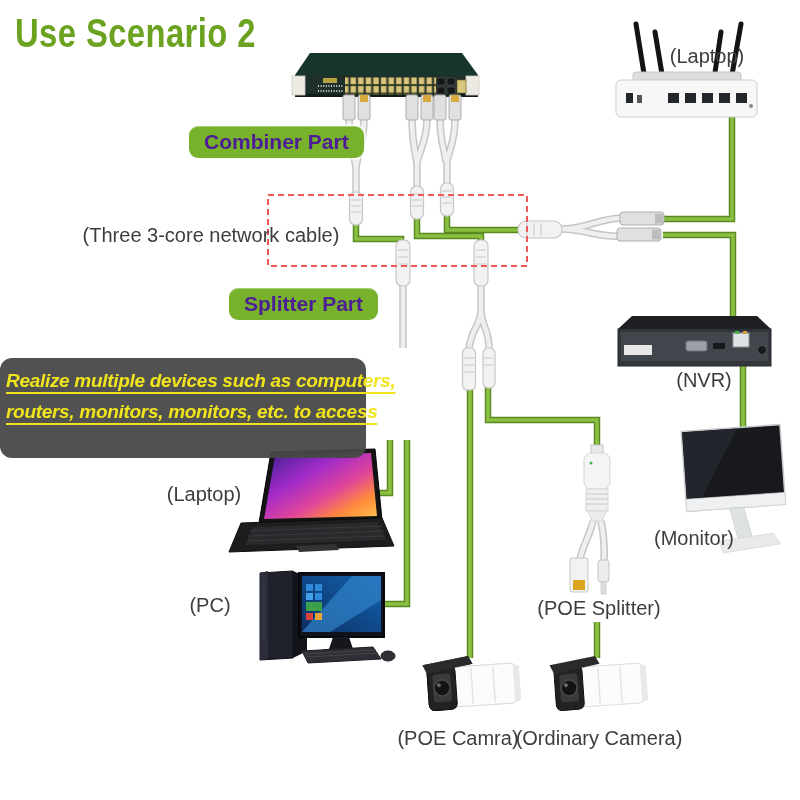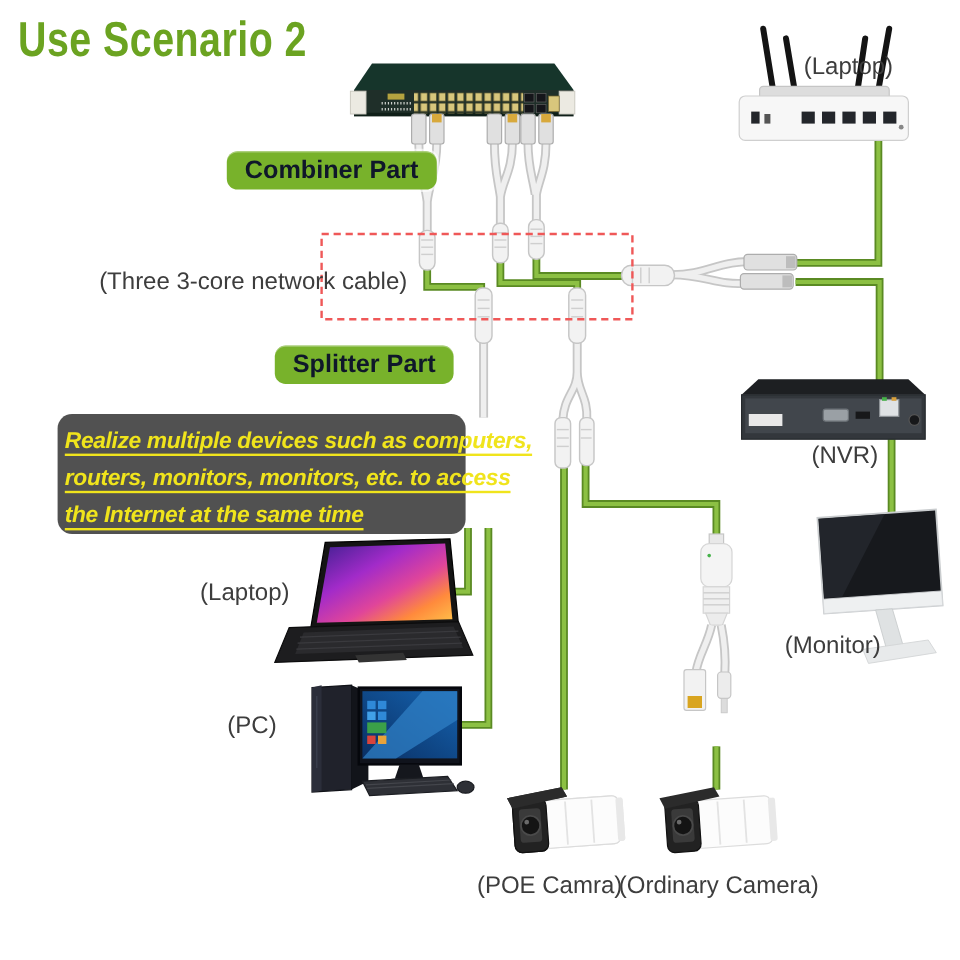--- a/index.html
+++ b/index.html
@@ -4,28 +4,28 @@
 <style>
   html,body{margin:0;padding:0;background:#fff;}
   #stage{position:relative;width:800px;height:800px;background:#ffffff;overflow:hidden;
          font-family:"Liberation Sans",sans-serif;}
   #art{position:absolute;left:0;top:0;z-index:1;}
   .lbl{position:absolute;z-index:3;font-size:20px;color:#3d3d3d;white-space:nowrap;
        transform:translateX(-50%);}
   .title{position:absolute;left:15px;top:10px;z-index:3;font-size:41px;font-weight:700;
          color:#6ba321;letter-spacing:.5px;transform:scaleX(.8);transform-origin:left top;
          white-space:nowrap;}
-  .pill{position:absolute;z-index:3;background:#78b22b;color:#0f172a;border-radius:9px;
+  .pill{position:absolute;z-index:3;background:#78b22b;color:#4c1d95;border-radius:9px;
         padding:4px 15px;font-size:21px;font-weight:700;white-space:nowrap;
         box-shadow:0 0 0 2px rgba(255,255,255,.6), inset 0 1px 0 rgba(255,255,255,.35);}
   .pill-combiner{left:189px;top:126px;}
   .pill-splitter{left:229px;top:288px;}
-  .note{position:absolute;left:0;top:345px;width:340px;height:100px;z-index:2;
+  .note{position:absolute;left:0;top:358px;width:366px;height:100px;z-index:2;
         background:rgba(72,72,72,.95);border-radius:12px;box-sizing:border-box;
-        padding:7px 0 0 6px;margin-left:48px;}
+        padding:7px 0 0 6px;}
   .note div{font-style:italic;font-weight:700;font-size:19px;letter-spacing:-0.3px;
         color:#f0e41c;line-height:31px;white-space:nowrap;text-decoration:underline;
         text-decoration-thickness:2px;text-underline-offset:5px;}
   .gout{fill:none;stroke:#5a8a23;stroke-width:6.5;}
   .gin{fill:none;stroke:#8cc043;stroke-width:3.5;}
   .wout{fill:none;stroke:#c6c6c6;stroke-width:7.5;}
   .win{fill:none;stroke:#efefef;stroke-width:4.5;}
   .rib{stroke:#cfcfcf;stroke-width:1.2;}
   .conn{fill:#f2f2f2;stroke:#c6c6c6;stroke-width:1.2;}
   .plug{fill:#e0e0e0;stroke:#adadad;stroke-width:1;}
@@ -281,25 +281,25 @@
 </svg>
 
 <div class="title">Use Scenario 2</div>
 
 <div class="lbl" style="left:707px;top:45px;">(Laptop)</div>
 <div class="lbl" style="left:211px;top:224px;">(Three 3-core network cable)</div>
 <div class="lbl" style="left:704px;top:369px;">(NVR)</div>
 <div class="lbl" style="left:694px;top:527px;">(Monitor)</div>
 <div class="lbl" style="left:204px;top:483px;">(Laptop)</div>
 <div class="lbl" style="left:210px;top:594px;text-align:center;">(PC)</div>
+<div class="lbl" style="left:599px;top:597px;">(POE Splitter)</div>
 <div class="lbl" style="left:599px;top:727px;">(Ordinary Camera)</div>
 <div class="lbl" style="left:458px;top:727px;">(POE Camra)</div>
 
 <div class="pill pill-combiner">Combiner Part</div>
 <div class="pill pill-splitter">Splitter Part</div>
 
 <div class="note">
   <div>Realize multiple devices such as computers,</div>
   <div>routers, monitors, monitors, etc. to access</div>
-  <div>the Internet at the same time</div>
 </div>
 
 </div>
 
 </body></html>

